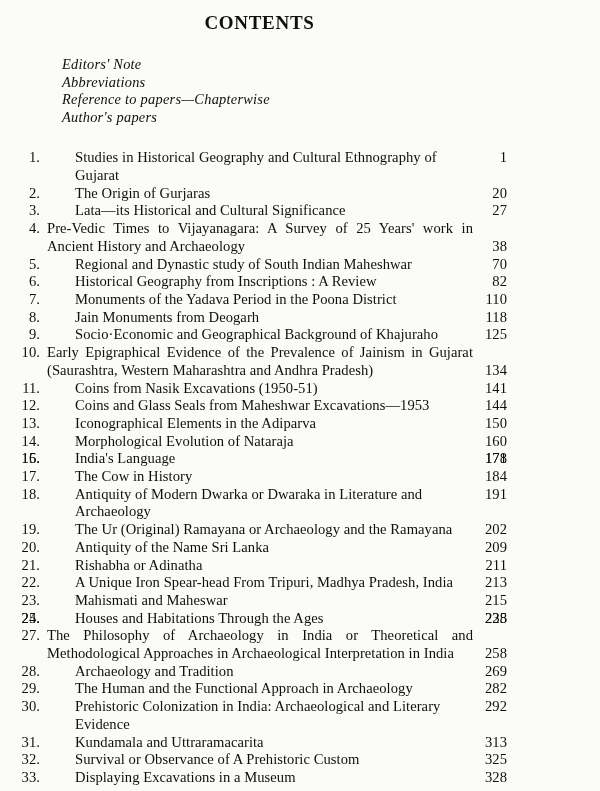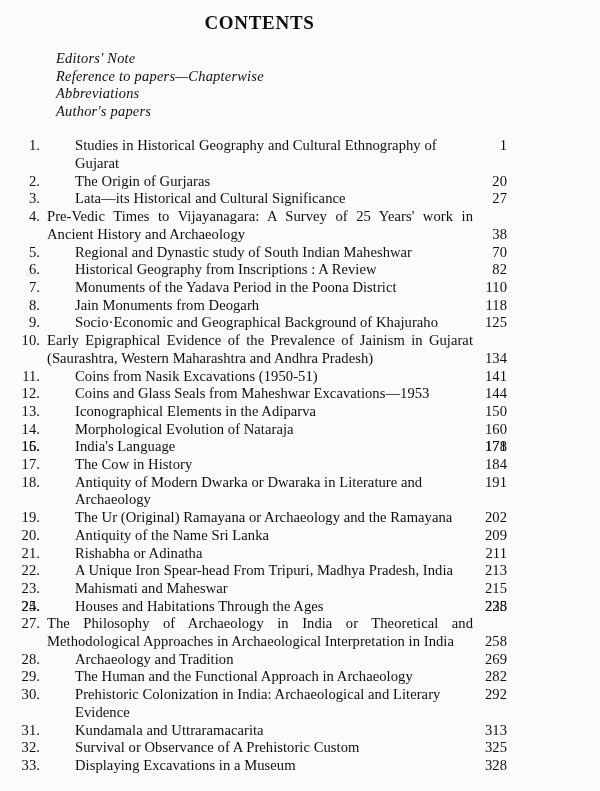--- a/index.html
+++ b/index.html
@@ -29,21 +29,21 @@
     font-weight: bold;
     font-size: 19px;
     letter-spacing: 0.7px;
     margin: 0;
     padding-top: 12px;
     font-family: "Liberation Serif", "DejaVu Serif", serif;
   }
 
   
   .frontmatter {
-    margin: 0;
+    margin: 6px;
     padding: 16px 0 0 56px;
     list-style: none;
   }
   .frontmatter li {
     font-style: italic;
     font-size: 14.4px;
     line-height: 17.6px;
     letter-spacing: 0.25px;
     white-space: nowrap;
   }
@@ -94,22 +94,22 @@
 </style>
 </head>
 <body>
 
 <div class="page">
 
   <h1 class="contents-title">CONTENTS</h1>
 
   <ul class="frontmatter">
       <li>Editors' Note</li>
+      <li>Abbreviations</li>
       <li>Reference to papers—Chapterwise</li>
-      <li>Abbreviations</li>
       <li>Author's papers</li>
     </ul>
 
   <ul class="toc">
       <li class="toc-entry oneline">
         <span class="toc-num">1.</span>
         <span class="toc-title">Studies in Historical Geography and Cultural Ethnography  of Gujarat</span>
         <span class="toc-page first">1</span>
       </li>
       <li class="toc-entry oneline">

